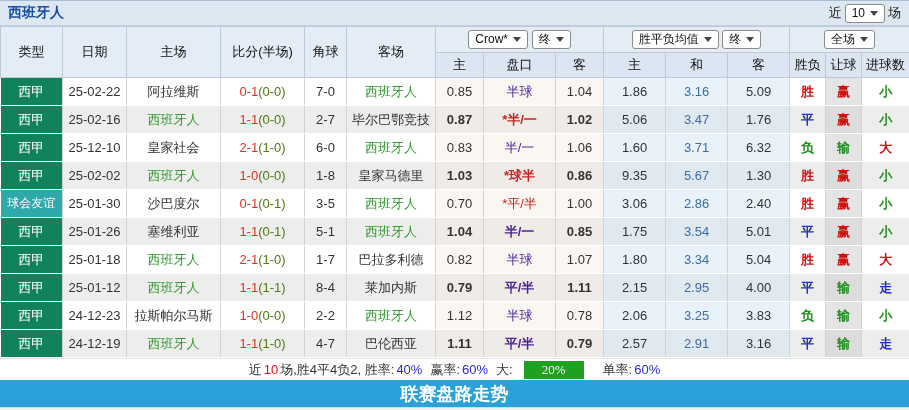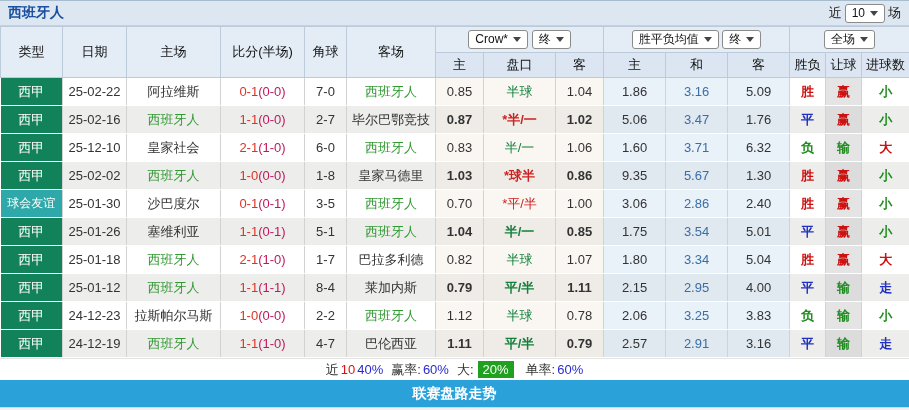--- a/index.html
+++ b/index.html
@@ -56,40 +56,40 @@
   tr.odd  td.codds { background:#faf7f2; }
   tr.even td.codds { background:#efece7;font-weight:bold; }
   
   tr.odd  td.cavg { background:#e9f1f9; }
   tr.even td.cavg { background:#e0e8f0; }
   
   tr.odd  td.clet { background:#e4e4e4; }
   tr.even td.clet { background:#dcdcdc; }
   td.cteam.self { color:#339933; }
   td.cscore .ft { color:#dd3322; }
-  td.cscore .ht { color:#be185d; }
-  td.chand { color:#15803d; }
+  td.cscore .ht { color:#4d7c0f; }
+  td.chand { color:#4c1d95; }
   td.chand.red { color:#cc2222; }
   td.cavg.mid { color:#3a6ea5; }
   td.cres, td.clet, td.cgoal { font-weight:bold; }
   .c-r { color:#cc1111; }
   .c-b { color:#2230c0; }
   .c-g { color:#1e8c1e; }
   
   .stats {
     height:22px; display:flex; align-items:center; justify-content:center;
     gap:2px; font-size:13px; color:#333; background:#fff;
     border-top:1px solid #e4e4e4;
   }
   .stats .blue { color:#2a2ad0; }
   .stats .red { color:#e01010; }
-  .stats .badge { background:#1fa01f; color:#fff; padding:1px 5px; margin:0 2px; }
+  .stats .badge { background:#1fa01f; color:#fff; padding:1px 18px; margin:0 9px;font-family:Liberation Serif, serif; }
   
   .bluebar {
-    height:27px; background:#2aa2d9; color:#fff; font-weight:bold; font-size:14px;
+    height:27px; background:#2aa2d9; color:#fff; font-weight:bold; font-size:18px;
     display:flex; align-items:center; justify-content:center;
   }
   .nextstrip { height:5px; background:#f0f0f0; border-top:1px solid #d8d8d8; }
 </style>
 </head>
 <body>
 
 <div class="topbar">
   <span class="title">西班牙人</span>
   <span class="filters">
@@ -337,20 +337,21 @@
         <td class="cbase cres c-b">平</td>
         <td class="clet c-g">输</td>
         <td class="cbase cgoal c-b">走</td>
       </tr>
     </tbody>
 </table>
 
 <div class="stats">
   <span>近</span>
     <span class="red">10</span>
+    <span>场,胜4平4负2, 胜率:</span>
     <span class="blue">40%</span>
   <span style="margin-left:6px">赢率:</span>
     <span class="blue">60%</span>
   <span style="margin-left:6px">大:</span>
     <span class="badge">20%</span>
   <span style="margin-left:8px">单率:</span>
     <span class="blue">60%</span>
 </div>
 
 <div class="bluebar">

